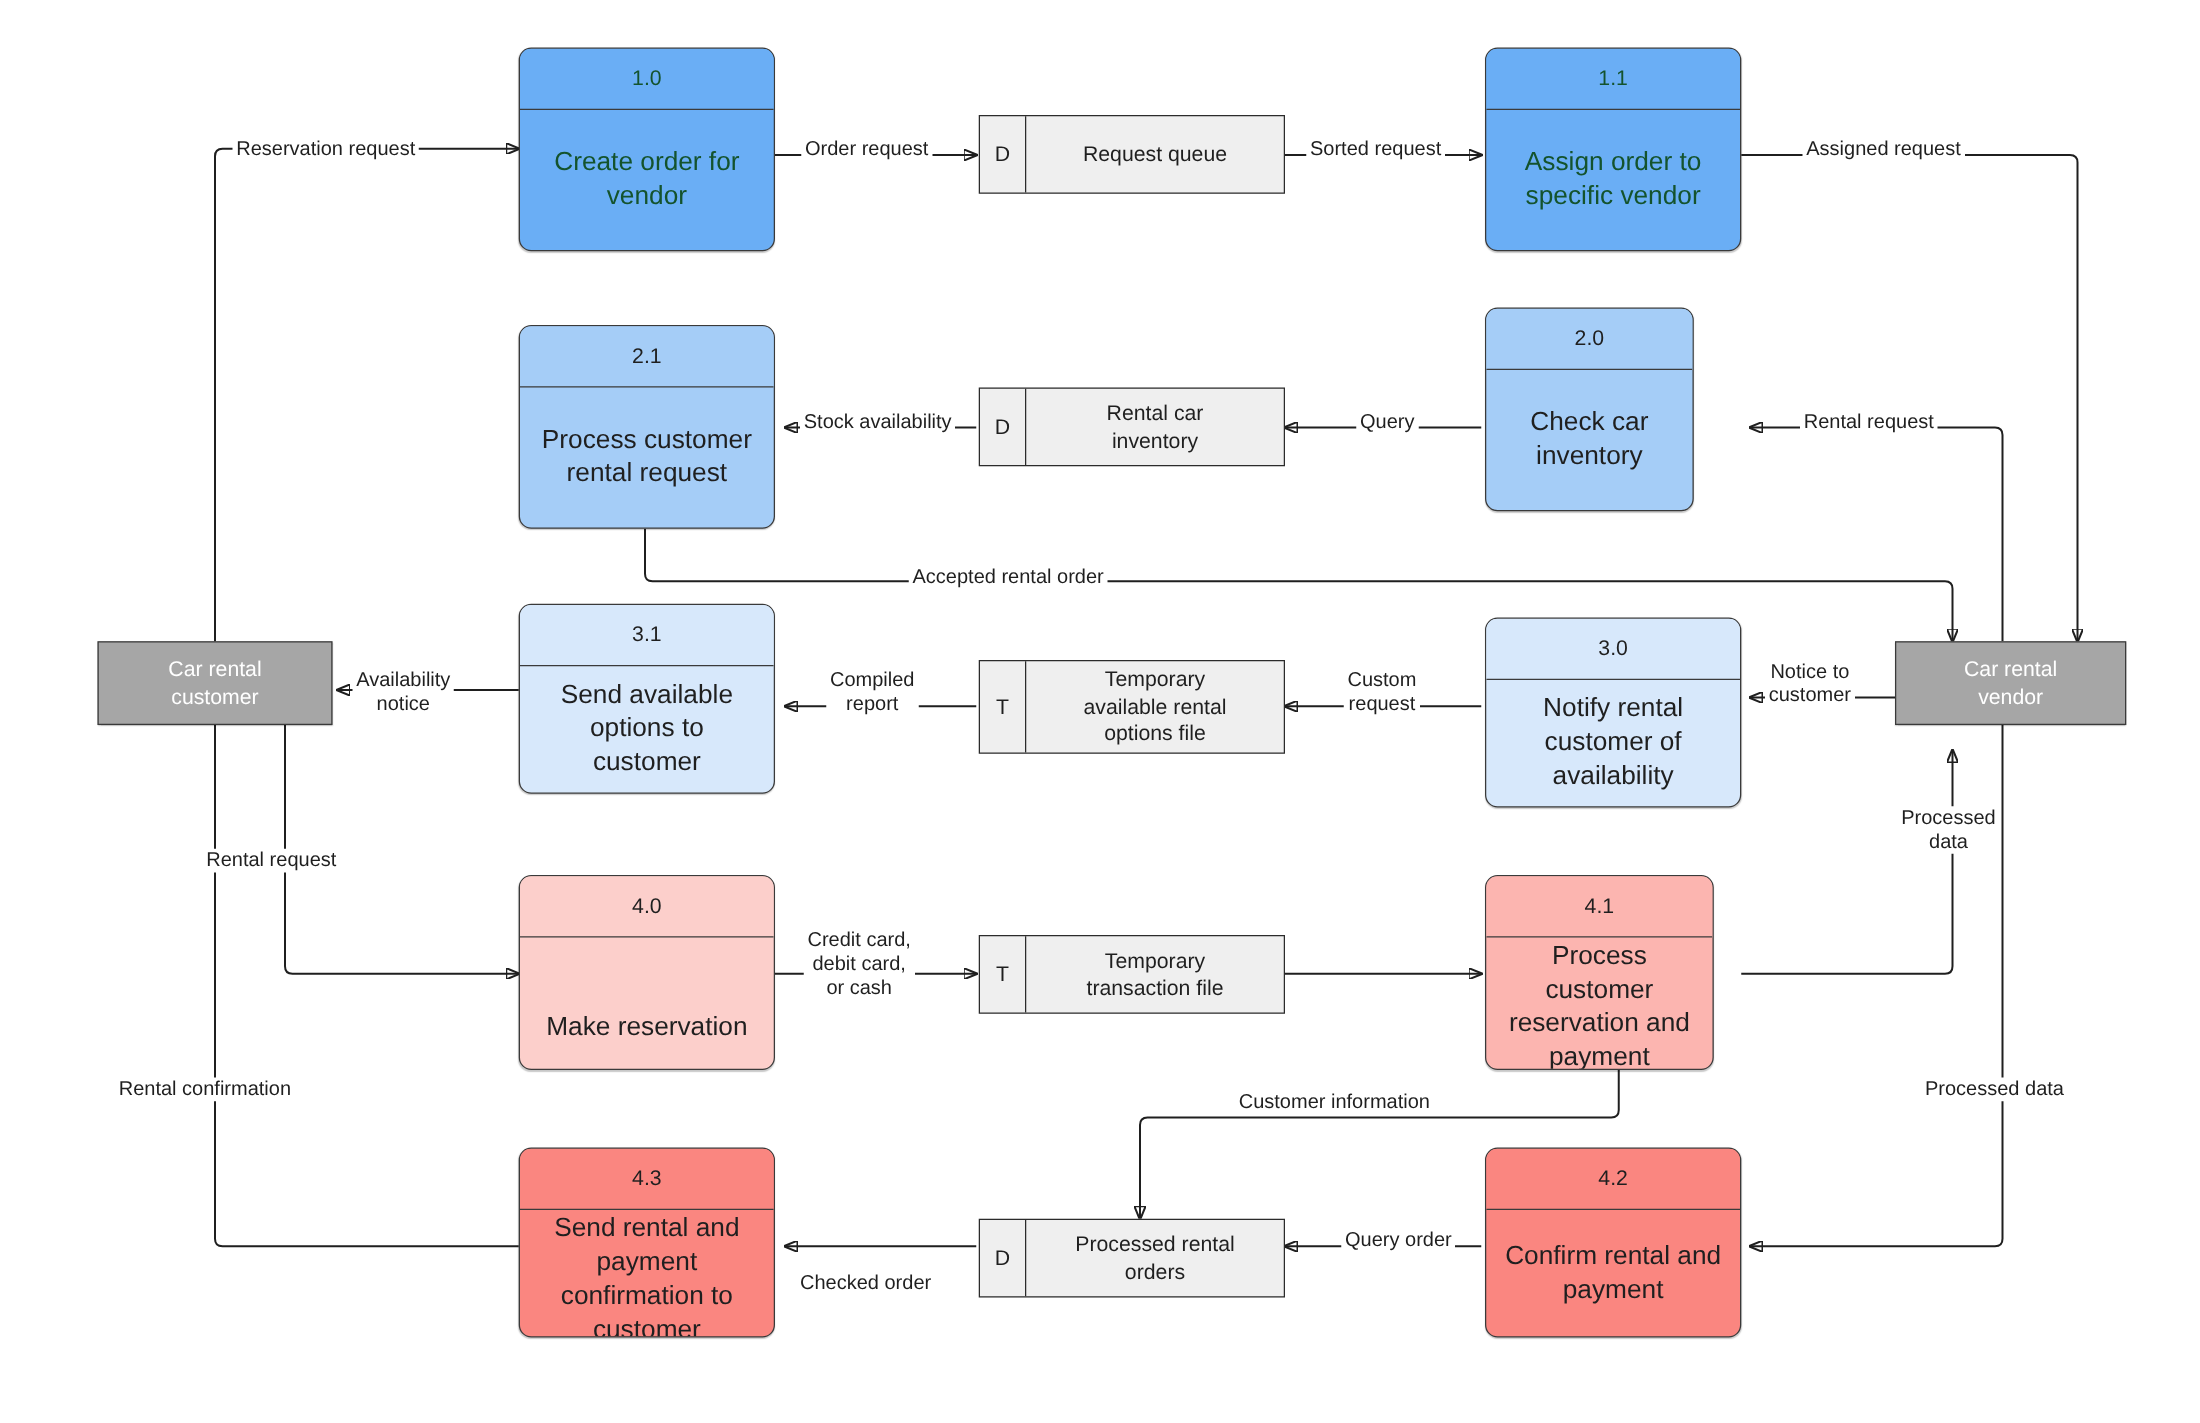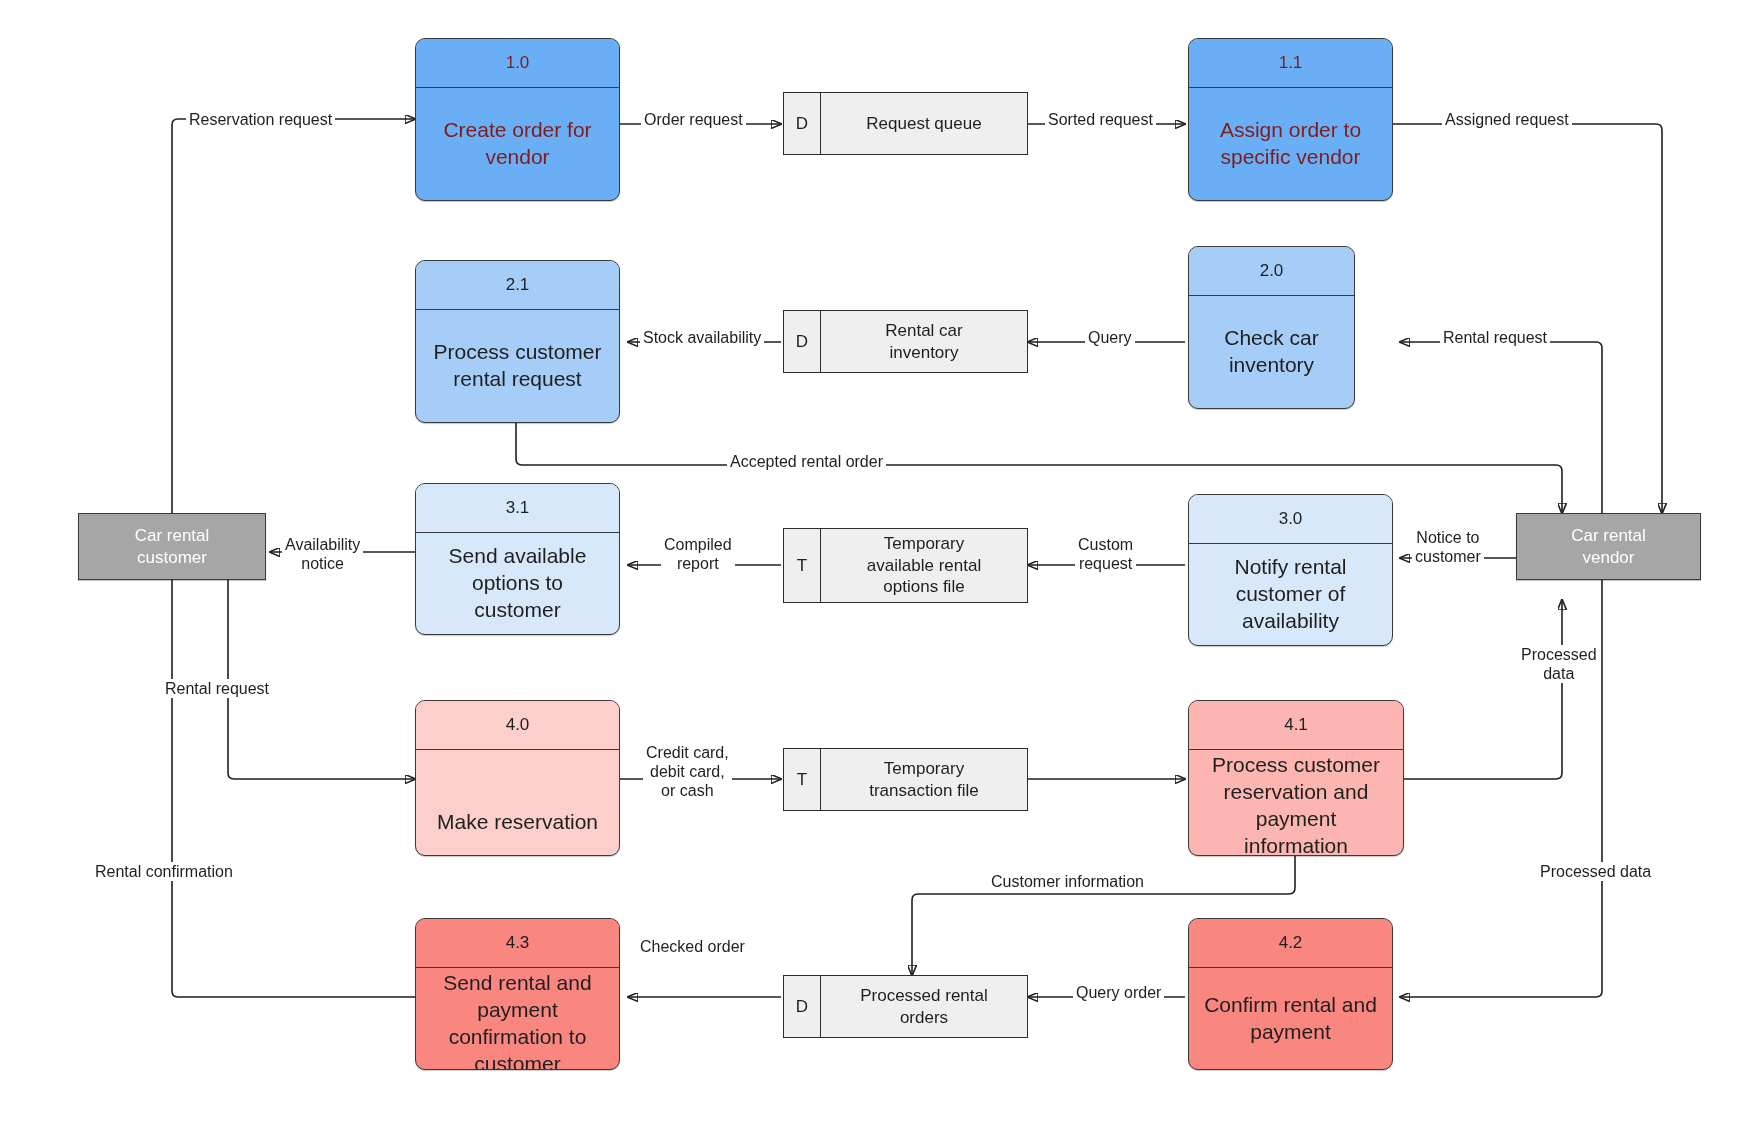--- a/index.html
+++ b/index.html
@@ -55,21 +55,21 @@
     align-items: center;
     justify-content: center;
     text-align: center;
     font-size: 21px;
     line-height: 1.28;
     padding: 2px 8px;
     box-sizing: border-box;
   }
 
   
-  .p-blue-dark { background: #6aaef5; color: #7f1d1d; }
+  .p-blue-dark { background: #6aaef5; color: #14532d; }
   .p-blue-dark .pnum { background: #6aaef5; }
   .p-blue-mid  { background: #a5cdf7; color: #1f1f1f; }
   .p-blue-mid .pnum { background: #a5cdf7; }
   .p-blue-pale { background: #d7e8fb; color: #1f1f1f; }
   .p-blue-pale .pnum { background: #d7e8fb; }
   .p-pink-pale { background: #fccfcb; color: #1f1f1f; gap: 40px; }
   .p-pink-pale .pnum { background: #fccfcb; }
   .p-pink-mid  { background: #fcb5b0; color: #1f1f1f; }
   .p-pink-mid .pnum { background: #fcb5b0; }
   .p-red       { background: #fa8680; color: #1f1f1f; }
@@ -216,21 +216,21 @@
   <div class="process p-blue-pale" style="left:1188px; top:494px; width:205px; height:152px;">
     <div class="pnum">3.0</div>
     <div class="pbody">Notify rental<br>customer of<br>availability</div>
   </div>
 
   <div class="process p-pink-pale" style="left:415px; top:700px; width:205px; height:156px;">
     <div class="pnum">4.0</div>
     <div class="pbody">Make reservation</div>
   </div>
 
-  <div class="process p-pink-mid" style="left:1188px; top:700px; width:216px; height:156px;">
+  <div class="process p-pink-mid" style="left:1188px; top:700px; width:183px; height:156px;">
     <div class="pnum">4.1</div>
     <div class="pbody">Process customer<br>reservation and<br>payment<br>information</div>
   </div>
 
   <div class="process p-red" style="left:415px; top:918px; width:205px; height:152px;">
     <div class="pnum">4.3</div>
     <div class="pbody">Send rental and<br>payment<br>confirmation to<br>customer</div>
   </div>
 
   <div class="process p-red" style="left:1188px; top:918px; width:205px; height:152px;">
@@ -294,19 +294,19 @@
   <div class="flab" style="left:162px; top:679px;">Rental request</div>
 
   <div class="flab" style="left:643px; top:743px;">Credit card,<br>debit card,<br>or cash</div>
 
   <div class="flab" style="left:1518px; top:645px;">Processed<br>data</div>
 
   <div class="flab" style="left:988px; top:872px;">Customer information</div>
 
   <div class="flab" style="left:92px; top:862px;">Rental confirmation</div>
 
-  <div class="flab" style="left:637px; top:937px;">Checked order</div>
+  <div class="flab" style="left:637px; top:1017px;">Checked order</div>
 
   <div class="flab" style="left:1073px; top:983px;">Query order</div>
 
   <div class="flab" style="left:1537px; top:862px;">Processed data</div>
 
 </div>
 
 </body></html>

